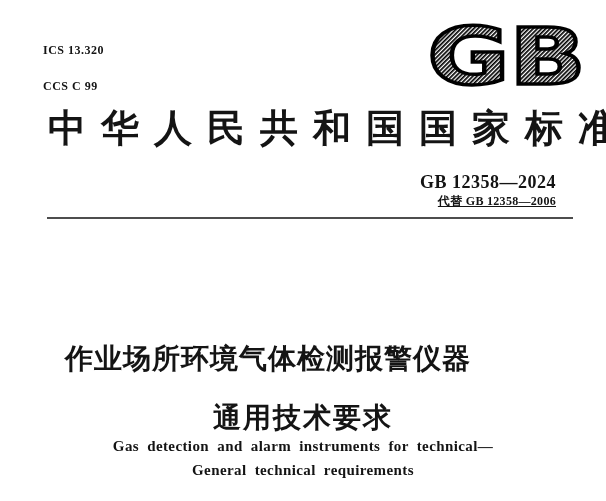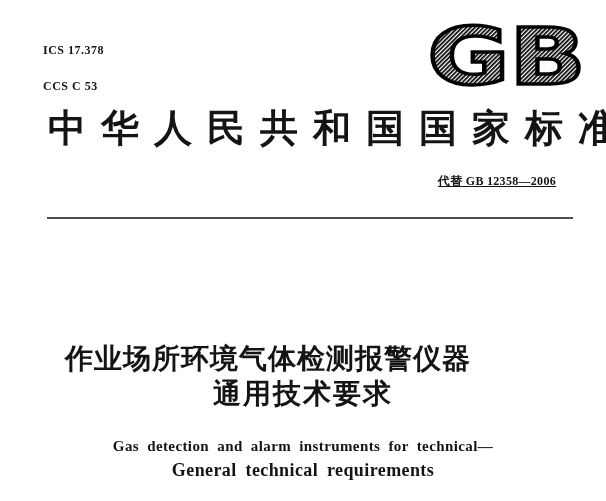--- a/index.html
+++ b/index.html
@@ -51,64 +51,65 @@
     background: #4d4d4d;
   }
   .title-zh-1 {
     position: absolute; left: 0; top: 345px; width: 536px;
     text-align: center;
     font-family: "Liberation Sans", sans-serif;
     font-weight: bold; font-size: 28px; line-height: 28px;
     letter-spacing: 1px; white-space: nowrap;
   }
   .title-zh-2 {
-    position: absolute; left: 0; top: 380px; width: 606px;
+    position: absolute; left: 0; top: 404px; width: 606px;
     text-align: center;
     font-family: "Liberation Sans", sans-serif;
     font-weight: bold; font-size: 28px; line-height: 28px;
     letter-spacing: 2px; white-space: nowrap;
   }
   .title-en-1 {
     position: absolute; left: 0; top: 439px; width: 606px;
     text-align: center;
     font-family: "Liberation Serif", serif;
     font-weight: bold; font-size: 15px; line-height: 15px;
     letter-spacing: 0.4px; word-spacing: 4px; white-space: nowrap;
   }
   .title-en-2 {
     position: absolute; left: 0; top: 463px; width: 606px;
     text-align: center;
     font-family: "Liberation Serif", serif;
-    font-weight: bold; font-size: 18px; line-height: 15px;
+    font-weight: bold; font-size: 15px; line-height: 15px;
     letter-spacing: 0.4px; word-spacing: 4px; white-space: nowrap;
   }
 </style>
 </head>
 <body>
 
 <div class="ics-block">
-  <div class="row">ICS 17.378</div>
-  <div class="row">CCS C 53</div>
+  <div class="row">ICS 13.320</div>
+  <div class="row">CCS C 99</div>
 </div>
 
 <div class="gb-logo">
   <svg width="163" height="68" viewBox="0 0 163 68" xmlns="http://www.w3.org/2000/svg">
     <defs>
       <pattern id="hatch" width="3" height="3" patternUnits="userSpaceOnUse" patternTransform="rotate(45)">
         <rect width="3" height="3" fill="#ffffff"></rect>
         <rect width="1.7" height="3" fill="#000000"></rect>
       </pattern>
     </defs>
     <text x="81.5" y="63" text-anchor="middle" font-family="'DejaVu Sans', sans-serif" font-size="78" font-weight="bold" textLength="158" lengthAdjust="spacingAndGlyphs" fill="url(#hatch)" stroke="#000000" stroke-width="3.5">GB</text>
   </svg>
 </div>
 
 <div class="country-heading">中华人民共和国国家标准</div>
 
 <div class="std-num-block">
+  <div class="std-number">GB 12358—2024</div>
   <div class="replaces-note">代替 GB 12358—2006</div>
 </div>
 
 <div class="divider-rule"></div>
 
 <div class="title-zh-1">作业场所环境气体检测报警仪器</div>
 <div class="title-zh-2">通用技术要求</div>
 <div class="title-en-1">Gas detection and alarm instruments for technical—</div>
 <div class="title-en-2">General technical requirements</div>
 

